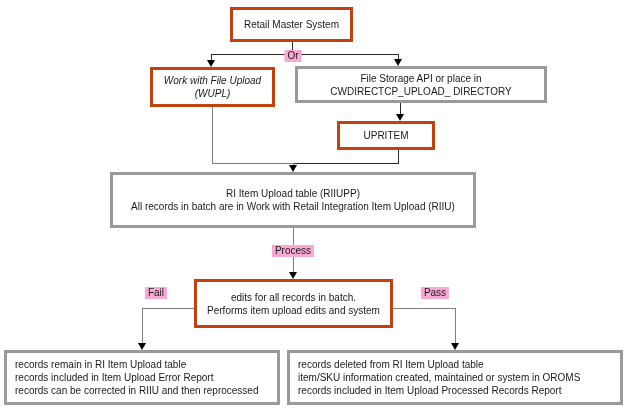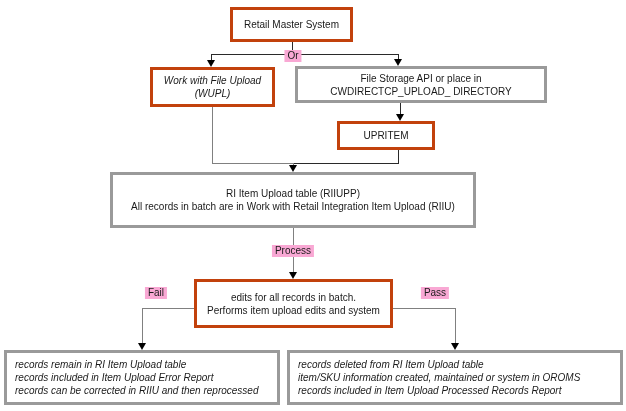--- a/index.html
+++ b/index.html
@@ -24,21 +24,20 @@
     text-align:center;
     line-height:13px;
   }
   .box.gray{border-color:#9a9a9a;}
   .box.leftalign{
     align-items:flex-start;
     text-align:left;
     padding-left:8px;
     padding-right:4px;
     justify-content:center;
-    font-style:italic;
   }
   .line{position:absolute;background:#808080;}
   .line.dark{background:#2a2a2a;}
   .arrow{
     position:absolute;width:0;height:0;
     border-left:4px solid transparent;
     border-right:4px solid transparent;
     border-top:7px solid #000000;
   }
   .lbl{

